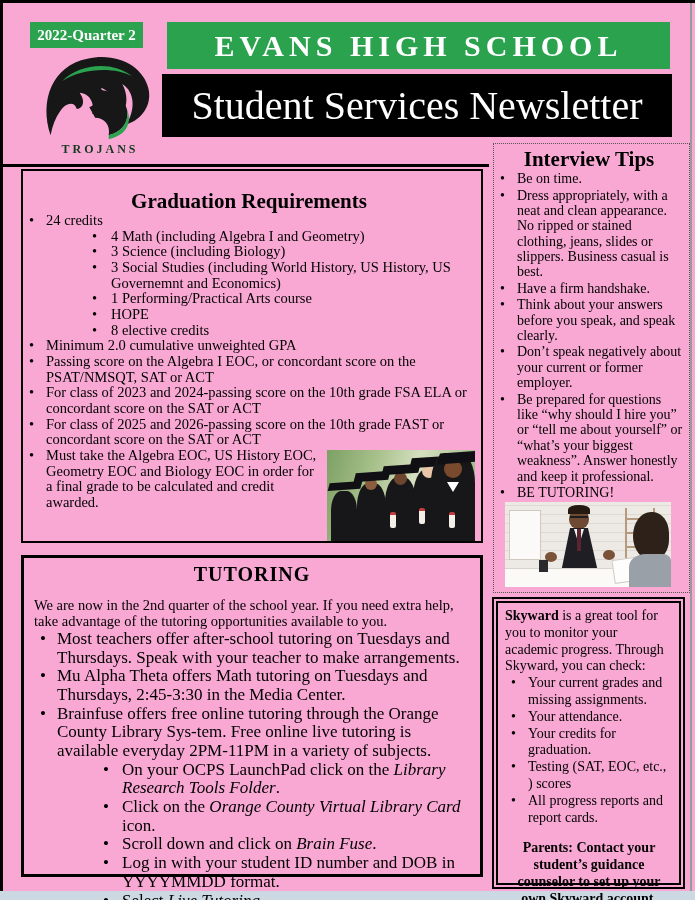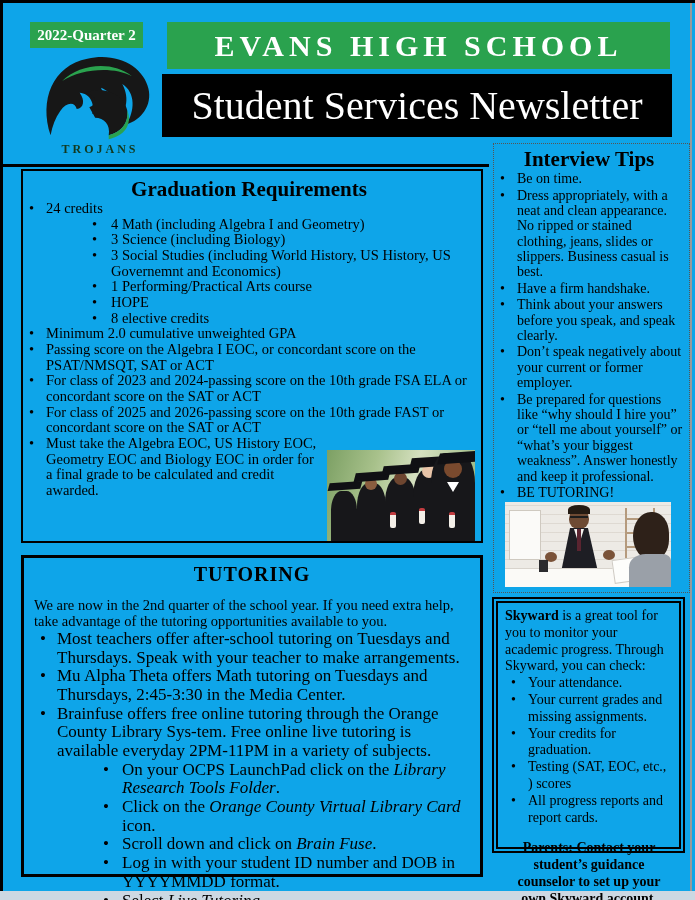--- a/index.html
+++ b/index.html
@@ -1,17 +1,17 @@
 <!DOCTYPE html>
 <html><head>
 <meta charset="utf-8">
 <style>
   html,body { margin:0; padding:0; background:#ffffff; }
   .page {
-    position:relative; width:695px; height:900px; background:#0ea5e9;
+    position:relative; width:695px; height:900px; background:#f9a8d4;
     font-family:"Liberation Serif","DejaVu Serif",serif; color:#000; overflow:hidden;
   }
   
   .frame-top   { position:absolute; left:0; top:0; width:695px; height:3px; background:#000; }
   .frame-left  { position:absolute; left:0; top:0; width:3px; height:891px; background:#000; }
   .frame-right { position:absolute; left:690px; top:3px; width:2px; height:888px; background:#9a9a9a; }
   .bottom-strip{ position:absolute; left:0; top:891px; width:695px; height:9px; background:#ccd8e2; }
   .rule        { position:absolute; left:0; top:164px; width:489px; height:3px; background:#000; }
 
   
@@ -29,33 +29,33 @@
     color:#fff; display:flex; align-items:center; justify-content:center;
     font-size:40px; white-space:nowrap;
   }
   .logo { position:absolute; left:34px; top:50px; width:132px; text-align:center; }
   .logo svg { display:block; margin:0 auto; }
   .logo-text { font-size:12px; letter-spacing:3px; color:#12391e; font-weight:bold; margin-top:-2px; }
 
   
   .grad-box {
     position:absolute; left:21px; top:169px; width:462px; height:374px;
-    border:2.5px solid #000; box-sizing:border-box; padding:6px 6px 0 0;
+    border:2.5px solid #000; box-sizing:border-box; padding:18px 6px 0 0;
   }
   .box-title { text-align:center; font-weight:bold; font-size:21px; line-height:1.15; }
   .tut-box {
     position:absolute; left:21px; top:555px; width:462px; height:322px;
     border:3px solid #000; box-sizing:border-box; padding:5px 10px 0 10px;
   }
   .int-box {
     position:absolute; left:493px; top:143px; width:197px; height:450px;
     border:1.5px dotted #555; box-sizing:border-box; padding:3px 5px 0 0;
   }
   .sky-box {
-    position:absolute; left:492px; top:597px; width:193px; height:256px;
+    position:absolute; left:492px; top:597px; width:193px; height:292px;
     border:6px double #000; box-sizing:border-box; padding:5px 6px 0 7px;
     font-size:14px; line-height:1.2;
   }
 
   
   ul.blist { list-style:none; margin:0; padding:0; }
   ul.blist > li { position:relative; padding-left:23px; }
   ul.blist > li::before { content:"\2022"; position:absolute; left:6px; }
   ul.sub { list-style:none; margin:0; padding:0; }
   ul.sub > li { position:relative; padding-left:65px; }
@@ -215,21 +215,21 @@
       <div class="ip" style="left:108px; top:56px; width:28px; height:22px; background:#fdfdfb; border:1px solid #cfcbc4; transform:rotate(-8deg);"></div>
       <div class="ip" style="left:34px; top:58px; width:9px; height:12px; background:#2b2b2e;"></div>
       <div class="ip" style="left:128px; top:10px; width:36px; height:48px; background:#2e2119; border-radius:50% 45% 42% 50%;"></div>
       <div class="ip" style="left:124px; top:52px; width:42px; height:33px; background:#9aa0a8; border-radius:40% 20% 0 0;"></div>
     </div>
   </div>
 
   <div class="sky-box">
     <p style="margin:0;"><b>Skyward</b><span> is a great tool for you to monitor your academic progress. Through Skyward, you can check:</span></p>
     <ul class="blist sky-list">
+      <li><span>Your current grades and missing assignments.</span></li>
       <li><span>Your attendance.</span></li>
-      <li><span>Your current grades and missing assignments.</span></li>
       <li><span>Your credits for graduation.</span></li>
       <li><span>Testing (SAT, EOC, etc., ) scores</span></li>
       <li><span>All progress reports and report cards.</span></li>
     </ul>
     <div class="parents-note">Parents: Contact your student’s guidance counselor to set up your own Skyward account.</div>
   </div>
 </div>
 
 </body></html>

